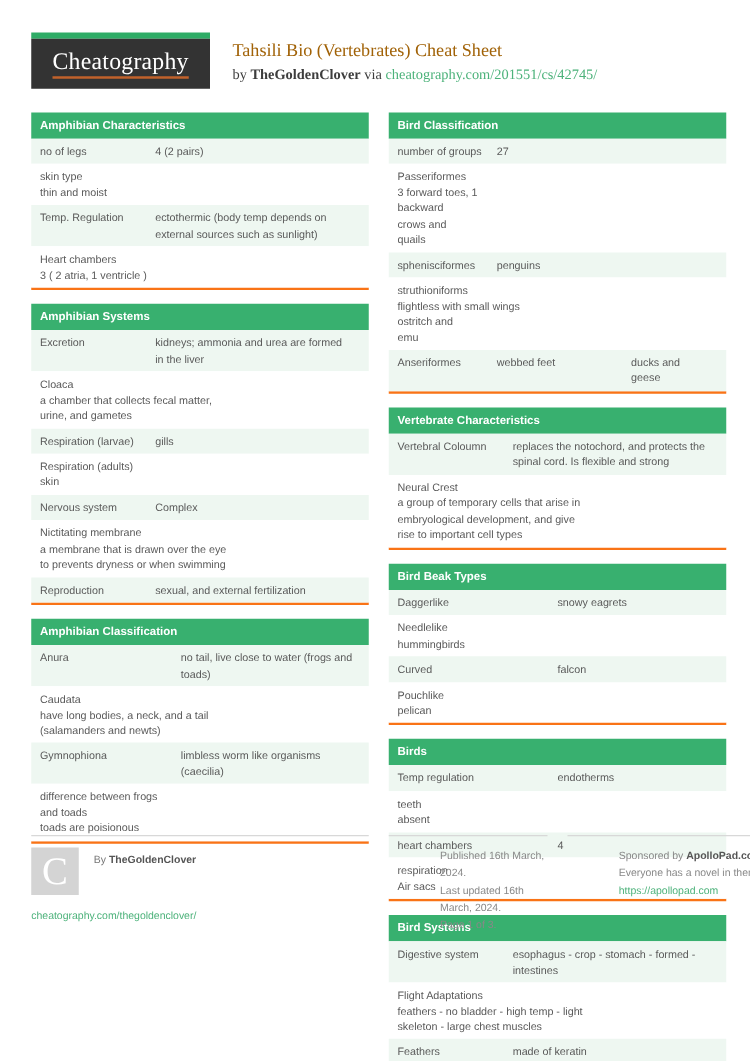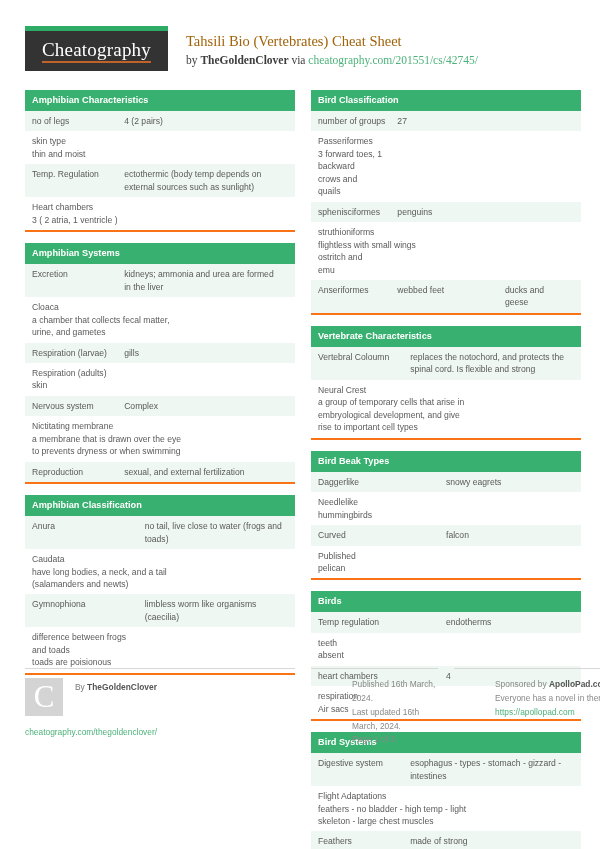--- a/index.html
+++ b/index.html
@@ -317,21 +317,21 @@
           </div>
           <div class="row c2h plain">
             <div class="cell">Needlelike</div>
             <div class="cell">hummingbirds</div>
           </div>
           <div class="row c2h alt">
             <div class="cell">Curved</div>
             <div class="cell">falcon</div>
           </div>
           <div class="row c2h plain">
-            <div class="cell">Published</div>
+            <div class="cell">Pouchlike</div>
             <div class="cell">pelican</div>
           </div>
         </div>
         <div class="card">
           <div class="card-header">Birds</div>
           <div class="row c2h alt">
             <div class="cell">Temp regulation</div>
             <div class="cell">endotherms</div>
           </div>
           <div class="row c2h plain">
@@ -344,29 +344,29 @@
           </div>
           <div class="row c2h plain">
             <div class="cell">respiration</div>
             <div class="cell">Air sacs</div>
           </div>
         </div>
         <div class="card">
           <div class="card-header">Bird Systems</div>
           <div class="row c2 alt">
             <div class="cell">Digestive system</div>
-            <div class="cell">esophagus - types - stomach - gizzard - intestines</div>
+            <div class="cell">esophagus - crop - stomach - formed - intestines</div>
           </div>
           <div class="row c2 plain">
             <div class="cell">Flight Adaptations</div>
             <div class="cell">feathers - no bladder - high temp - light skeleton - large chest muscles</div>
           </div>
           <div class="row c2 alt">
             <div class="cell">Feathers</div>
-            <div class="cell">made of strong</div>
+            <div class="cell">made of keratin</div>
           </div>
           <div class="row c2 plain">
             <div class="cell">Contour feathers</div>
             <div class="cell">used for flight</div>
           </div>
         </div>
       </div>
   </div>
 
   <div class="footer">

